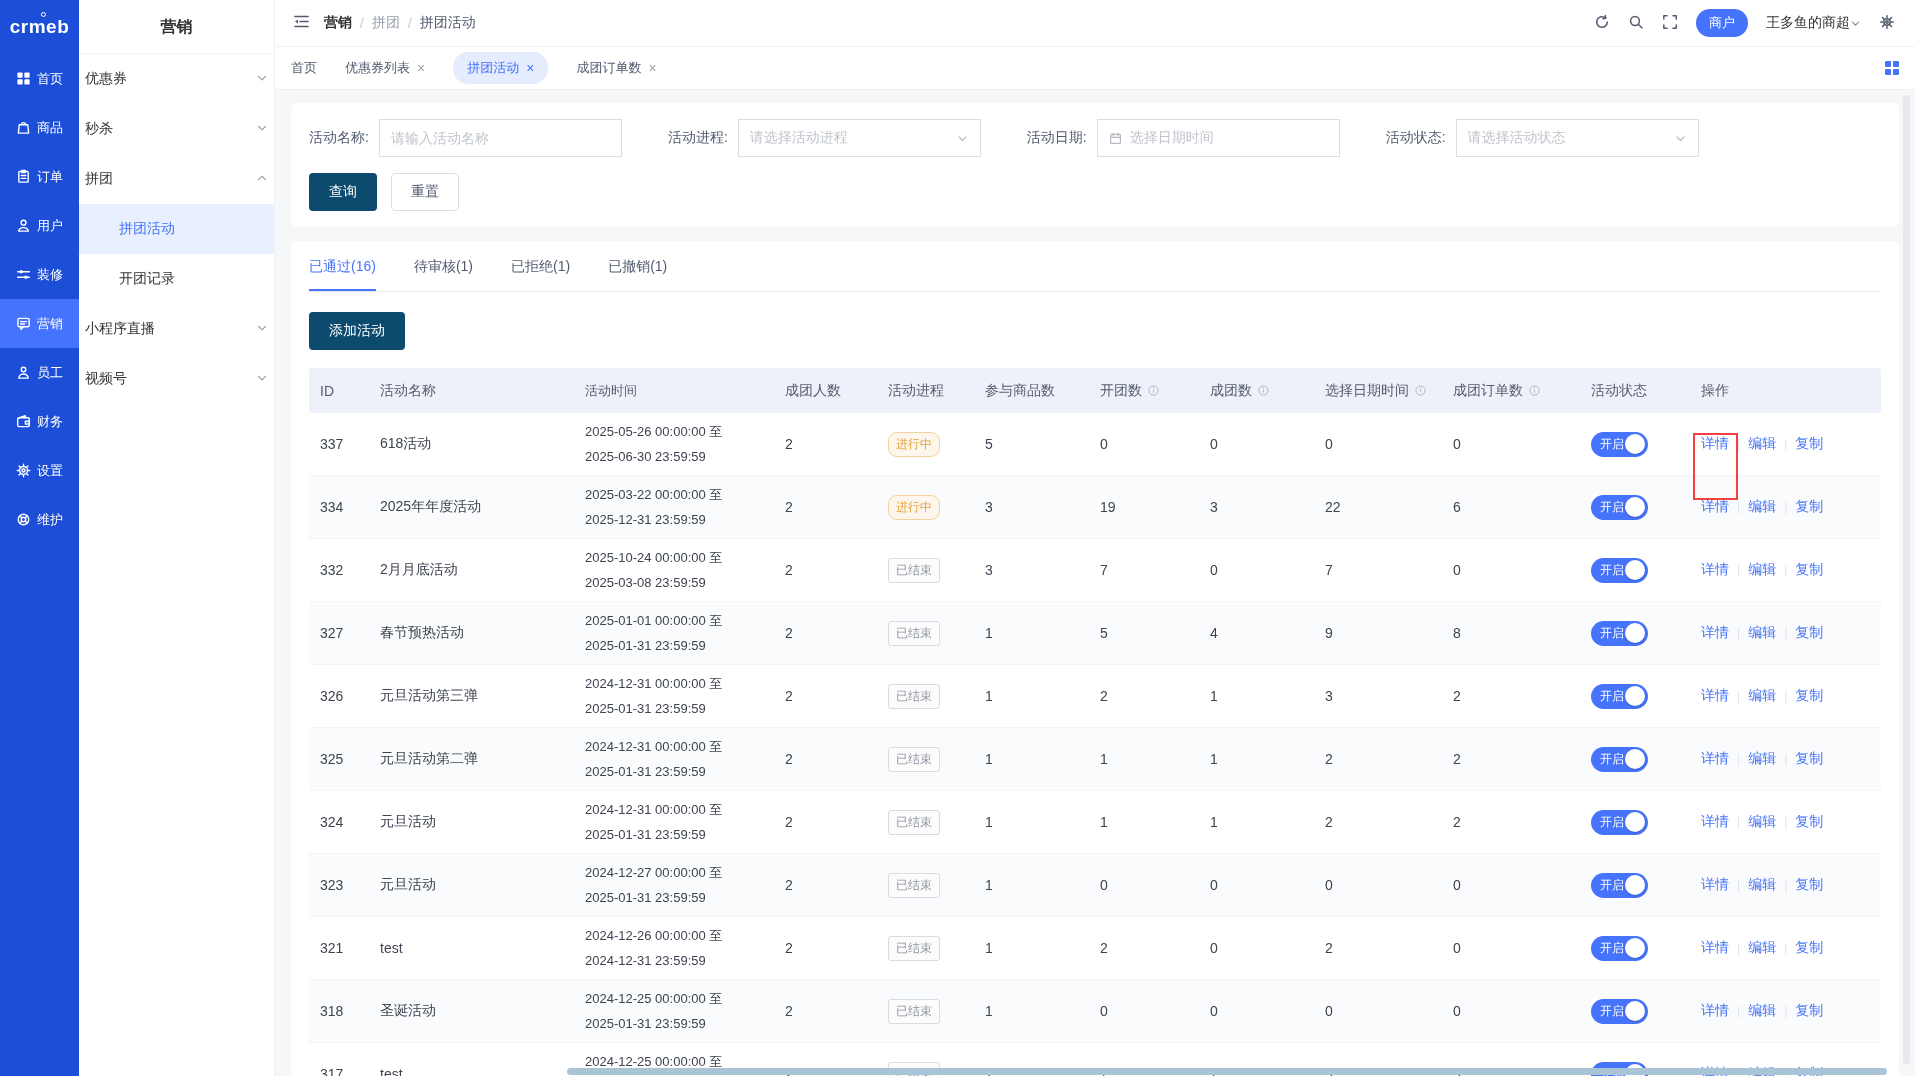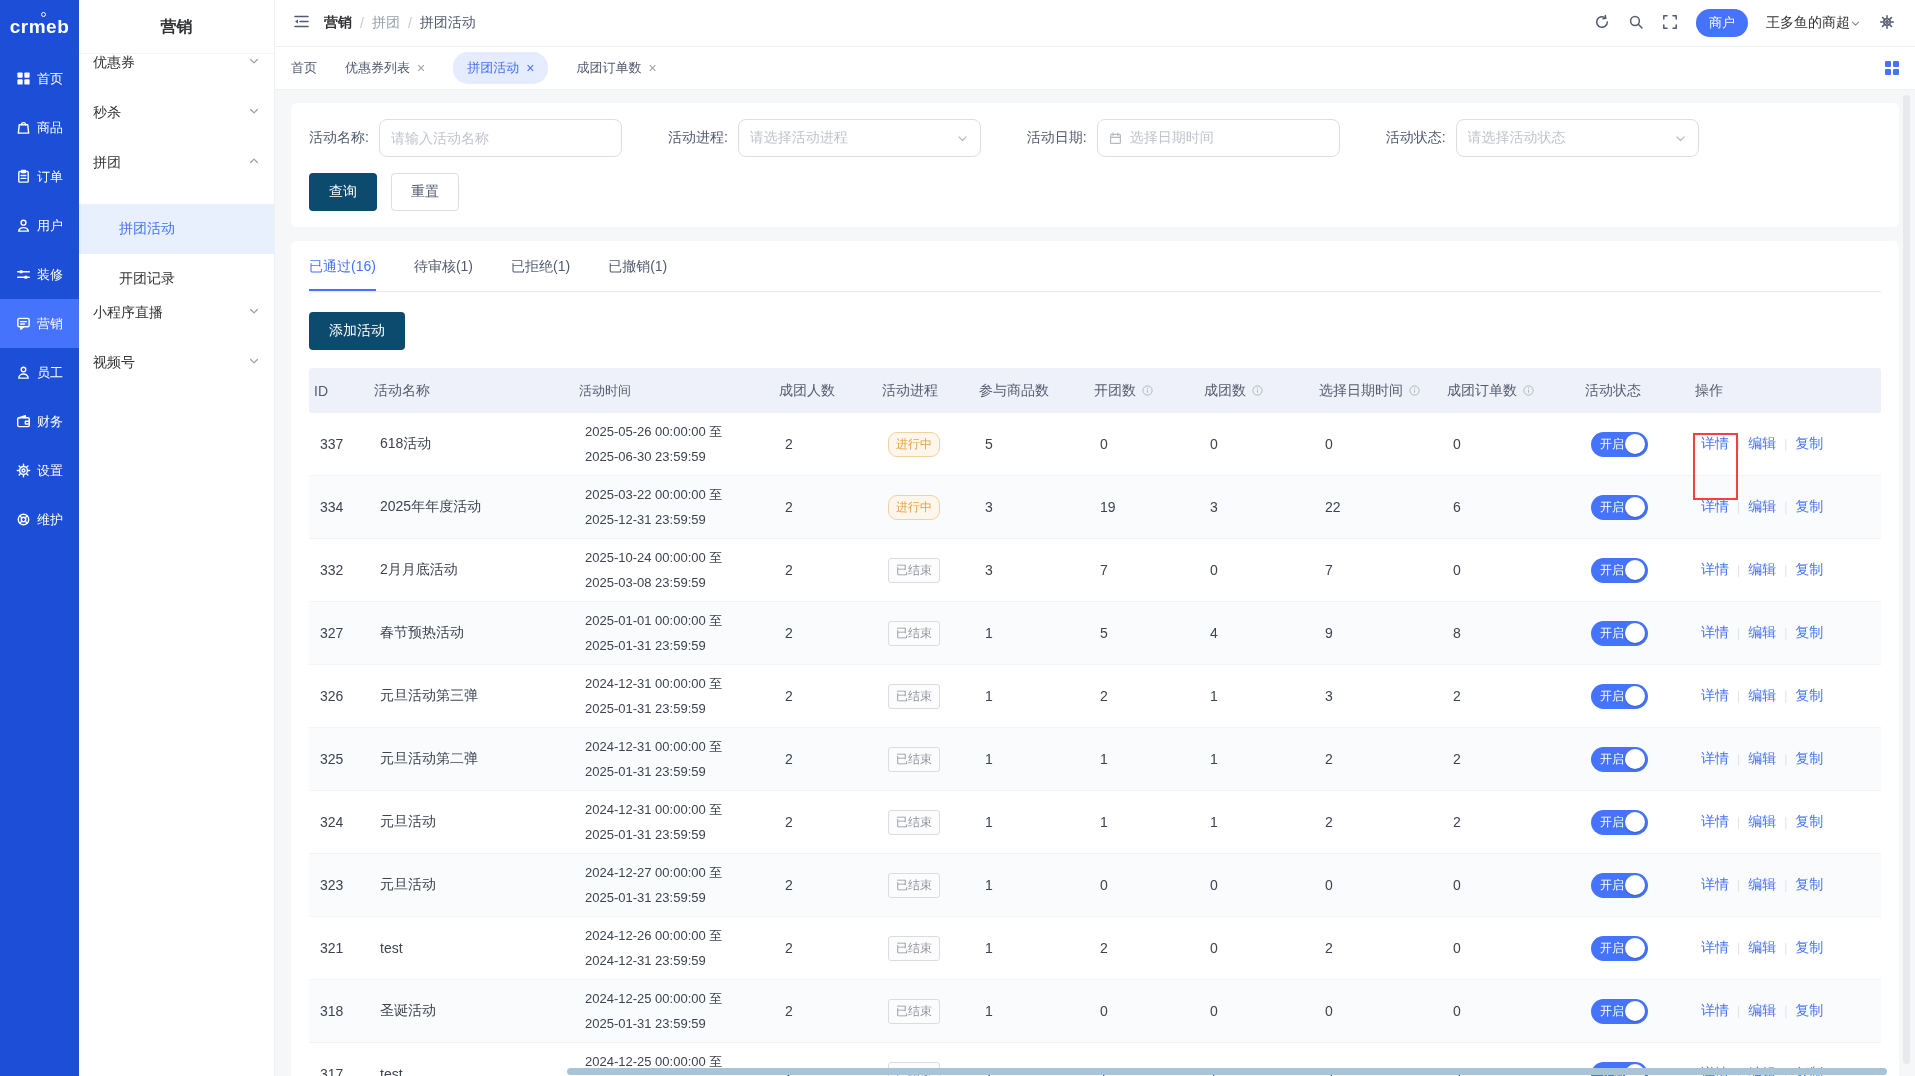--- a/index.html
+++ b/index.html
@@ -13,21 +13,21 @@
   .rail-logo .dot { position:absolute; top:12px; left:41px; width:5px; height:5px; border:1.5px solid #fff; border-radius:50%; }
   .rail-item { height:49px; display:flex; align-items:center; justify-content:center; gap:6px; font-size:13px; cursor:pointer; }
   .rail-item.active { background:#4673fb; }
   .ricon { width:15px; height:15px; display:inline-flex; }
   .ricon svg { width:15px; height:15px; stroke:#fff; fill:none; stroke-width:1.5; stroke-linecap:round; stroke-linejoin:round; }
   .ricon svg .f { fill:#fff; stroke:none; }
 
   
   .submenu { width:196px; background:#fff; border-right:1px solid #eef0f4; flex-shrink:0; }
   .submenu-title { height:54px; line-height:54px; text-align:center; font-weight:bold; font-size:16px; color:#303133; border-bottom:1px solid #f3f4f6; }
-  .sm-item { height:50px; padding:0 14px; display:flex; justify-content:space-between; font-size:14px; color:#333; cursor:pointer; }
+  .sm-item { height:50px; padding:0 6px; display:flex; justify-content:space-between; align-items:center; font-size:14px; color:#333; cursor:pointer; }
   .sm-sub { height:50px; padding-left:40px; display:flex; align-items:center; font-size:14px; color:#333; cursor:pointer; }
   .sm-sub.active { background:#e8effd; color:#4673fb; }
   .chev svg { width:12px; height:12px; stroke:#9aa1ac; fill:none; stroke-width:1.6; stroke-linecap:round; stroke-linejoin:round; }
   .chev.up svg { transform:rotate(180deg); }
 
   
   .main { flex:1; display:flex; flex-direction:column; min-width:0; position:relative; }
   .topbar { height:47px; background:#fff; display:flex; align-items:center; padding:0 20px 0 18px; gap:14px; border-bottom:1px solid #f0f1f4; }
   .collapse-ic svg { width:17px; height:17px; stroke:#515a6e; stroke-width:1.6; fill:none; stroke-linecap:round; }
   .crumb { display:flex; align-items:center; gap:8px; font-size:14px; }
@@ -49,40 +49,40 @@
   .grid-ic { margin-left:auto; display:grid; grid-template-columns:6px 6px; grid-template-rows:6px 6px; gap:2px; cursor:pointer; }
   .grid-ic i { background:#4673fb; border-radius:1px; }
 
   .content { flex:1; padding:13px 16px; overflow:hidden; }
 
   
   .filter-card { background:#fff; border-radius:6px; padding:16px 18px; }
   .filter-row { display:flex; align-items:center; gap:46px; }
   .fgroup { display:flex; align-items:center; gap:10px; }
   .flabel { color:#515a6e; white-space:nowrap; }
-  .fctrl { width:243px; height:38px; border:1px solid #dcdee2; border-radius:8px; background:#fff; display:flex; align-items:center; padding:18px 11px; color:#c0c4cc; font-size:14px; cursor:pointer; }
+  .fctrl { width:243px; height:38px; border:1px solid #dcdee2; border-radius:0; background:#fff; display:flex; align-items:center; padding:18px 11px; color:#c0c4cc; font-size:14px; cursor:pointer; }
   input.fctrl { outline:none; color:#515a6e; cursor:text; }
   input.fctrl::placeholder { color:#c0c4cc; }
   .fctrl .ph { flex:1; color:#c0c4cc; white-space:nowrap; overflow:hidden; }
   .fctrl svg { width:13px; height:13px; stroke:#b6bac2; fill:none; stroke-width:1.5; stroke-linecap:round; stroke-linejoin:round; flex-shrink:0; }
   .fctrl .cal { margin-right:8px; }
   .btn-row { margin-top:16px; display:flex; gap:14px; }
   .btn { height:38px; padding:0 19px; border-radius:4px; font-size:14px; display:inline-flex; align-items:center; cursor:pointer; border:1px solid transparent; }
   .btn-primary { background:#0c4a6e; color:#fff; }
   .btn-plain { background:#fff; color:#515a6e; border-color:#dcdee2; }
 
   
   .table-card { background:#fff; border-radius:6px; margin-top:14px; padding:0 18px 0 18px; }
   .stabs { display:flex; gap:38px; padding-top:17px; border-bottom:1px solid #e8eaec; }
   .stab { padding-bottom:13px; font-size:14px; color:#515a6e; cursor:pointer; border-bottom:2px solid transparent; }
   .stab.active { color:#4673fb; border-bottom-color:#4673fb; }
   .add-btn { margin:20px 0 18px 0; }
 
   .thead { display:flex; align-items:center; height:45px; background:#eef1f9; border-radius:3px; color:#555c6e; font-size:14px; }
-  .th { display:flex; align-items:center; gap:5px; padding-left:5px; white-space:nowrap; }
+  .th { display:flex; align-items:center; gap:5px; padding-left:11px; white-space:nowrap; }
   .th svg { width:13px; height:13px; flex-shrink:0; }
   .trow { display:flex; align-items:center; height:63px; border-bottom:1px solid #f3f4f6; font-size:14px; color:#3d4350; }
   .trow:nth-child(even) { background:#fafbfc; }
   .td { padding-left:11px; }
   .col-id{width:60px} .col-name{width:205px} .col-time{width:200px; padding-right:16px; line-height:25px; font-size:13px;}
   .col-people{width:103px} .col-progress{width:97px} .col-goods{width:115px}
   .col-open{width:110px} .col-group{width:115px} .col-join{width:128px}
   .col-gorder{width:138px} .col-status{width:110px}
   .col-action{flex:1; min-width:160px; position:relative; display:flex; align-items:center;}
 

